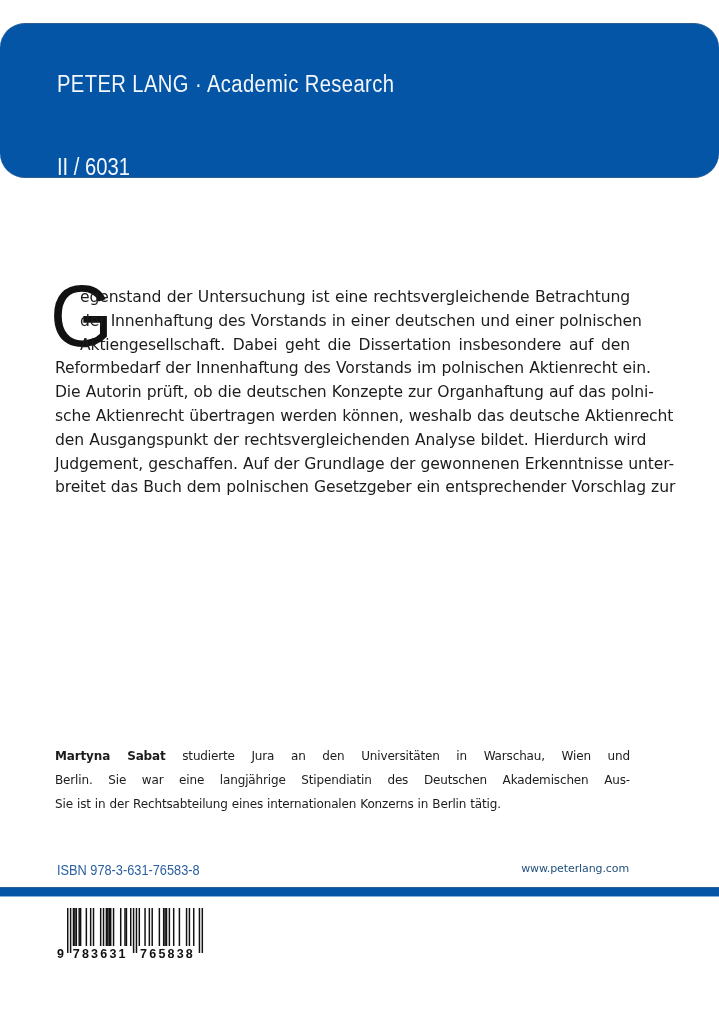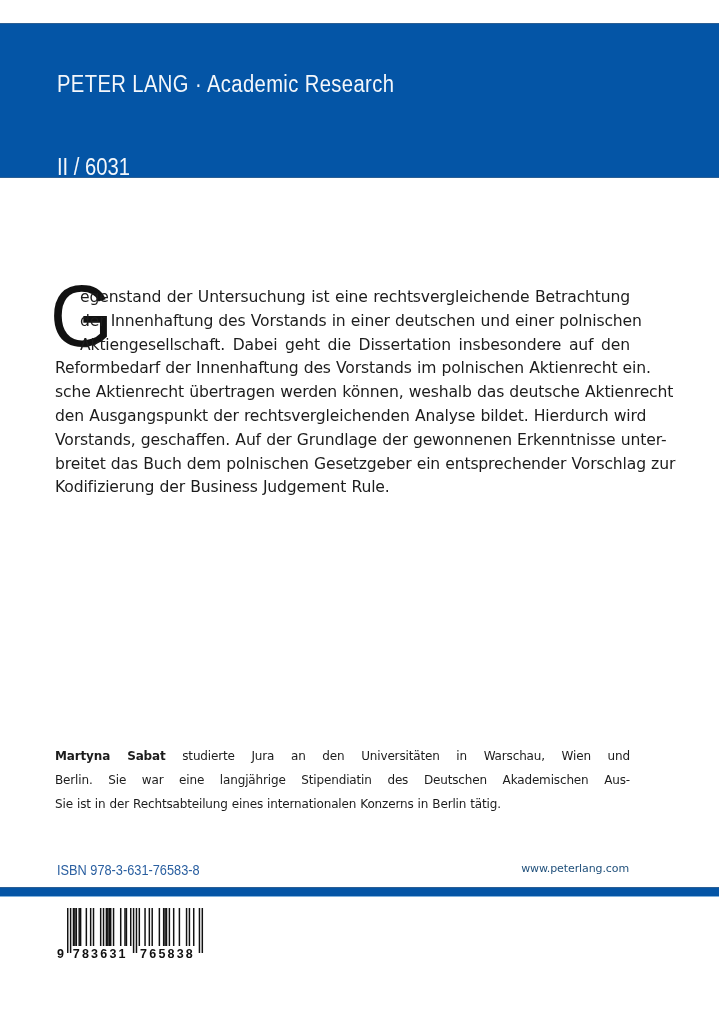--- a/index.html
+++ b/index.html
@@ -18,20 +18,21 @@
     .banner {
       position: absolute;
       left: 0;
       top: 23px;
       width: 719px;
       height: 155px;
       background: #0455a6;
       border-top: 1px solid #2b5f94;
       border-bottom: 1px solid #2b5f94;
       box-sizing: border-box;
+      border-radius: 25px;
     }
     .series-title {
       position: absolute;
       left: 57px;
       top: 45px;
       font-family: "Liberation Sans", sans-serif;
       font-size: 23.5px;
       color: #f4f7fb;
       letter-spacing: 0.45px;
       white-space: nowrap;
@@ -168,25 +169,25 @@
   <div class="series-title">PETER LANG · Academic Research</div>
   <div class="series-number">II / 6031</div>
 </div>
 
 <div class="dropcap">G</div>
 <div class="abstract">
   <span class="line indent">egenstand der Untersuchung ist eine rechtsvergleichende Betrachtung</span>
   <span class="line indent">der Innenhaftung des Vorstands in einer deutschen und einer polnischen</span>
   <span class="line indent">Aktiengesellschaft. Dabei geht die Dissertation insbesondere auf den</span>
   <span class="line">Reformbedarf der Innenhaftung des Vorstands im polnischen Aktienrecht ein.</span>
+  <span class="line">Die Autorin prüft, ob die deutschen Konzepte zur Organhaftung auf das polni-</span>
   <span class="line">sche Aktienrecht übertragen werden können, weshalb das deutsche Aktienrecht</span>
   <span class="line">den Ausgangspunkt der rechtsvergleichenden Analyse bildet. Hierdurch wird</span>
-  <span class="line">Vorstands, geschaffen. Auf der Grundlage der gewonnenen Erkenntnisse unter-</span>
+  <span class="line">Judgement, geschaffen. Auf der Grundlage der gewonnenen Erkenntnisse unter-</span>
   <span class="line">breitet das Buch dem polnischen Gesetzgeber ein entsprechender Vorschlag zur</span>
-  <span class="line last">Kodifizierung der Business Judgement Rule.</span>
 </div>
 
 <div class="bio">
   <span class="line"><span class="author">Martyna Sabat</span><span> studierte Jura an den Universitäten in Warschau, Wien und</span></span>
   <span class="line">Berlin. Sie war eine langjährige Stipendiatin des Deutschen Akademischen Aus-</span>
   <span class="line last">Sie ist in der Rechtsabteilung eines internationalen Konzerns in Berlin tätig.</span>
 </div>
 
 <div class="isbn">ISBN 978-3-631-76583-8</div>
 <div class="url">www.peterlang.com</div>

